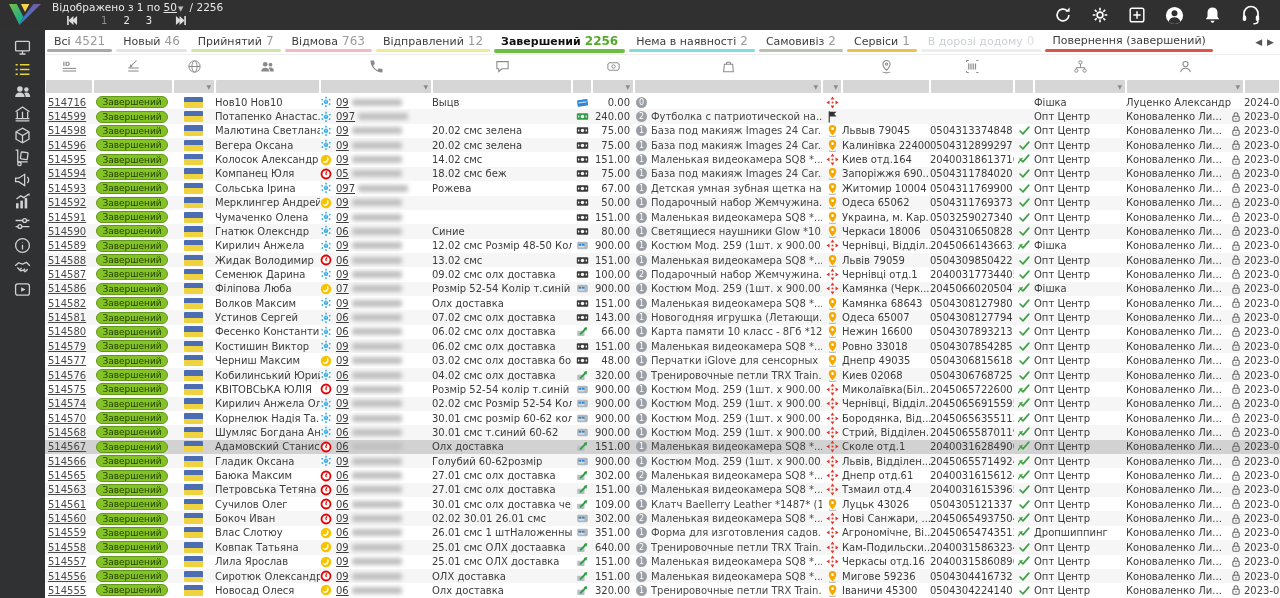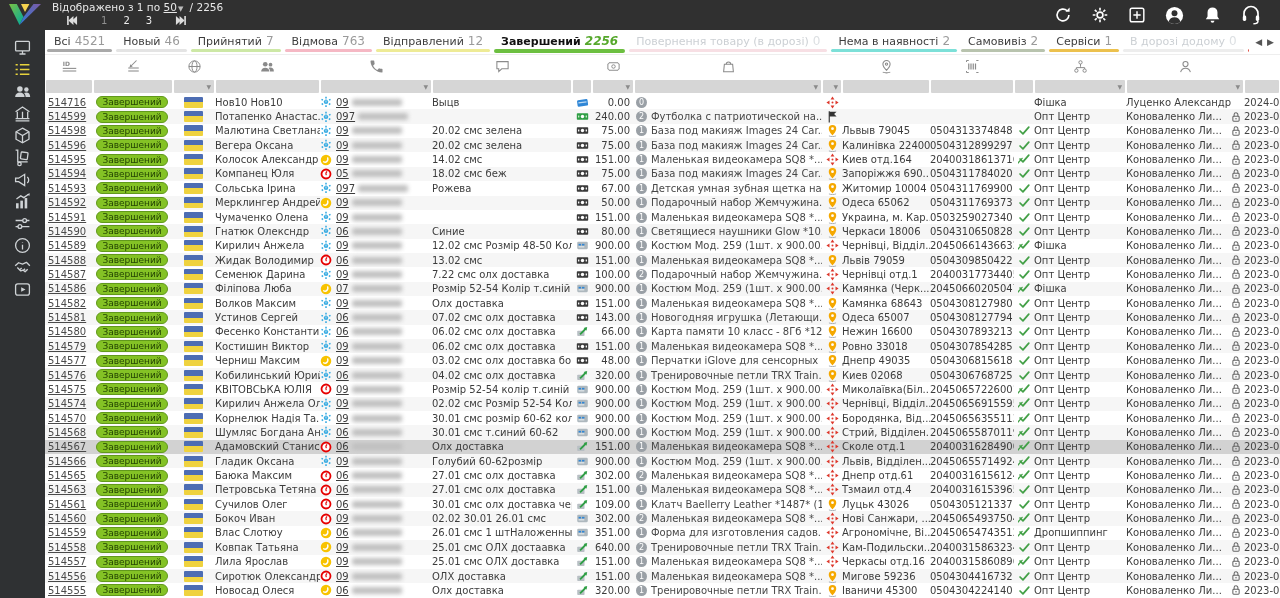--- a/index.html
+++ b/index.html
@@ -23,21 +23,21 @@
   .sb-it{width:34px;height:17px;display:flex;align-items:center;justify-content:center;cursor:pointer;}
   .sb-it svg{display:block;}
   
   .tabbar{position:absolute;left:45px;top:30px;width:1235px;height:25px;background:#fff;
     display:flex;align-items:stretch;overflow:hidden;border-bottom:1px solid #eee;}
   .tabs{display:flex;flex:1;overflow:hidden;white-space:nowrap;}
   .tab{position:relative;padding:4px 9px 0 9px;font-size:11px;color:#3d3d3d;cursor:pointer;flex:0 0 auto;}
   .tab .tc{color:#9a9a9a;font-size:12px;margin-left:4px;}
   .tab .tu{position:absolute;left:2px;right:2px;bottom:2px;height:3px;border-radius:2px;}
   .tab.active{font-weight:bold;color:#111;}
-  .tab.active .tc{color:#56a82c;font-weight:bold;font-style:italic;}
+  .tab.active .tc{color:#56a82c;font-weight:bold;}
   .tab.active .tu{height:4px;bottom:1px;}
   .tab.disabled{color:#ccd0d4;}
   .tab.disabled .tc{color:#dde0e3;}
   .tab-arrows{flex:0 0 auto;display:flex;align-items:center;gap:5px;padding:0 6px;color:#555;font-size:9px;}
   .tab-arrows span{cursor:pointer;}
   
   .grid{display:grid;grid-template-columns:48px 80px 42px 105px 112px 140px 20px 42px 188px 20px 88px 84px 20px 92px 118px 36px;}
   .thead{position:absolute;left:45px;top:55px;width:1235px;height:23px;background:#fff;}
   .thead .hc{display:flex;align-items:center;justify-content:center;}
   .tfilter{position:absolute;left:45px;top:78px;width:1235px;height:17px;background:#fff;}
@@ -449,21 +449,20 @@
   </div>
 
 <div class="tabbar">
   <div class="tabs">
       <div class="tab "><span class="tl">Всі</span><span class="tc">4521</span><i class="tu" style="background:#a9a9a9"></i></div>
       <div class="tab "><span class="tl">Новый</span><span class="tc">46</span><i class="tu" style="background:#e4e4e4"></i></div>
       <div class="tab "><span class="tl">Прийнятий</span><span class="tc">7</span><i class="tu" style="background:#cde8a6"></i></div>
       <div class="tab "><span class="tl">Відмова</span><span class="tc">763</span><i class="tu" style="background:#f5b8c4"></i></div>
       <div class="tab "><span class="tl">Відправлений</span><span class="tc">12</span><i class="tu" style="background:#eeeb96"></i></div>
       <div class="tab active"><span class="tl">Завершений</span><span class="tc">2256</span><i class="tu" style="background:#6cbf40"></i></div>
-      <div class="tab  disabled"><span class="tl">Повернення товару (в дорозі)</span><span class="tc">0</span><i class="tu" style="background:#f7dfe4"></i></div>
       <div class="tab "><span class="tl">Нема в наявності</span><span class="tc">2</span><i class="tu" style="background:#7de0d8"></i></div>
       <div class="tab "><span class="tl">Самовивіз</span><span class="tc">2</span><i class="tu" style="background:#b8c3ae"></i></div>
       <div class="tab "><span class="tl">Сервіси</span><span class="tc">1</span><i class="tu" style="background:#ecc14e"></i></div>
       <div class="tab  disabled"><span class="tl">В дорозі додому</span><span class="tc">0</span><i class="tu" style="background:#ededed"></i></div>
       <div class="tab "><span class="tl">Повернення (завершений)</span><i class="tu" style="background:#df5348"></i></div>
     </div>
   <div class="tab-arrows">
     <span>◀</span>
     <span>▶</span>
   </div>
@@ -1144,21 +1143,21 @@
         <span class="uaflag"></span>
       </div>
   <div class="c nm">Семенюк Дарина</div>
   <div class="c ph">
         <svg width="12" height="12" viewBox="0 0 16 16">
           <use href="#op-ks"></use>
         </svg>
         <span class="pp">09</span>
         <span class="pblur"></span>
       </div>
-  <div class="c cm">7.22 смс олх доставка</div>
+  <div class="c cm">09.02 смс олх доставка</div>
   <div class="c pay">
         <svg width="13" height="13" viewBox="0 0 16 16">
           <use href="#pay-cod"></use>
         </svg>
       </div>
   <div class="c pr">100.00</div>
   <div class="c prod">
         <span class="qty">2</span>
         <span class="ptxt">Подарочный набор Жемчужина...</span>
       </div>

